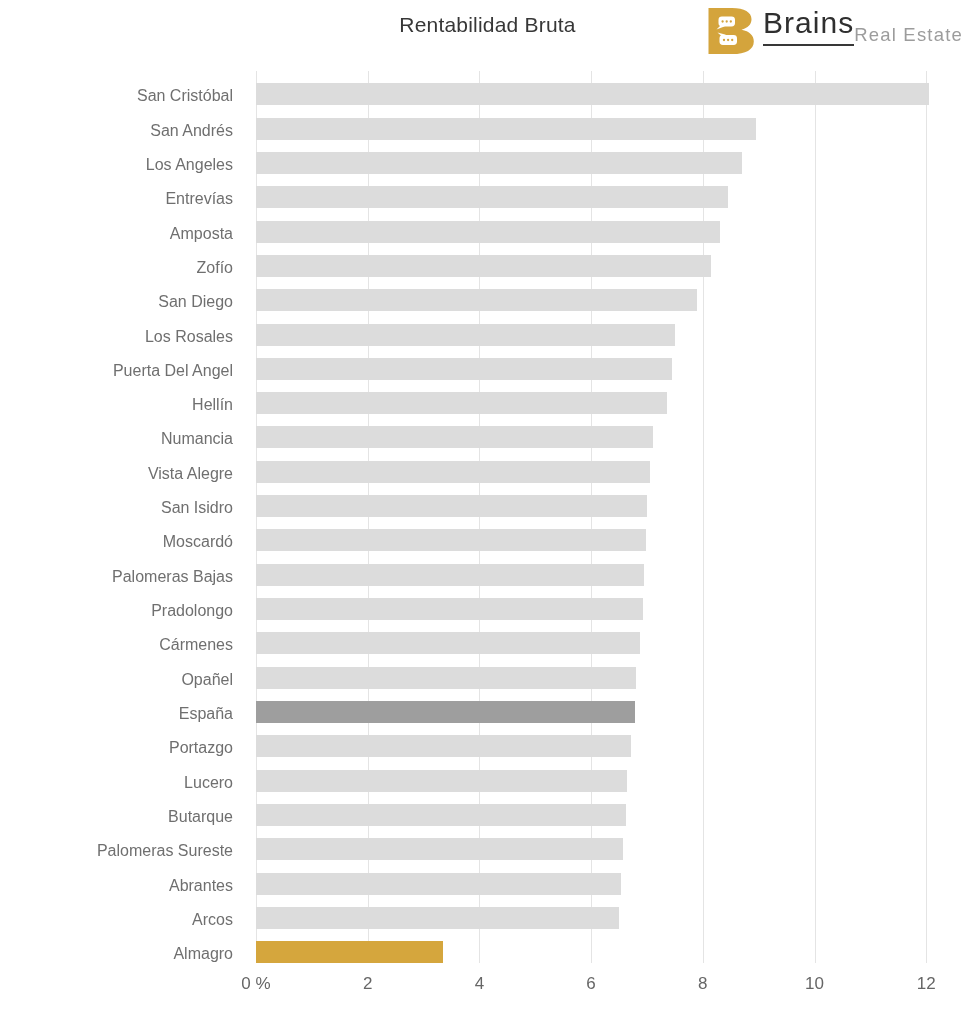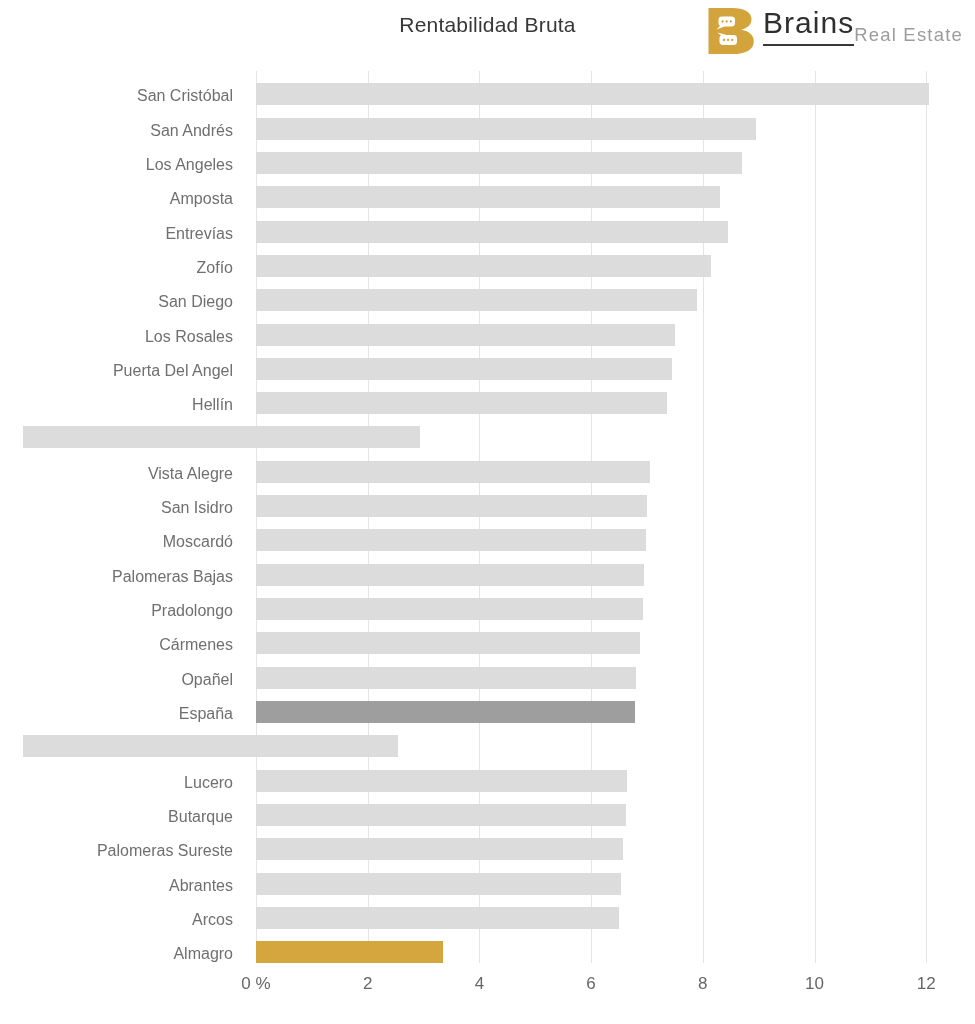--- a/index.html
+++ b/index.html
@@ -165,48 +165,49 @@
         </div>
         <div class="row">
           <div class="cat-label">San Andrés</div>
           <div class="bar" style="width: 499.9px; background: rgb(220, 220, 220);"></div>
         </div>
         <div class="row">
           <div class="cat-label">Los Angeles</div>
           <div class="bar" style="width: 485.9px; background: rgb(220, 220, 220);"></div>
         </div>
         <div class="row">
+          <div class="cat-label">Entrevías</div>
+          <div class="bar" style="width: 471.9px; background: rgb(220, 220, 220);"></div>
+        </div>
+        <div class="row">
           <div class="cat-label">Amposta</div>
           <div class="bar" style="width: 463.6px; background: rgb(220, 220, 220);"></div>
         </div>
         <div class="row">
-          <div class="cat-label">Entrevías</div>
-          <div class="bar" style="width: 471.9px; background: rgb(220, 220, 220);"></div>
-        </div>
-        <div class="row">
           <div class="cat-label">Zofío</div>
           <div class="bar" style="width: 455.2px; background: rgb(220, 220, 220);"></div>
         </div>
         <div class="row">
           <div class="cat-label">San Diego</div>
           <div class="bar" style="width: 441.2px; background: rgb(220, 220, 220);"></div>
         </div>
         <div class="row">
           <div class="cat-label">Los Rosales</div>
           <div class="bar" style="width: 418.9px; background: rgb(220, 220, 220);"></div>
         </div>
         <div class="row">
           <div class="cat-label">Puerta Del Angel</div>
           <div class="bar" style="width: 416.1px; background: rgb(220, 220, 220);"></div>
         </div>
         <div class="row">
           <div class="cat-label">Hellín</div>
           <div class="bar" style="width: 410.5px; background: rgb(220, 220, 220);"></div>
         </div>
         <div class="row">
+          <div class="cat-label">Numancia</div>
           <div class="bar" style="width: 396.5px; background: rgb(220, 220, 220);"></div>
         </div>
         <div class="row">
           <div class="cat-label">Vista Alegre</div>
           <div class="bar" style="width: 393.7px; background: rgb(220, 220, 220);"></div>
         </div>
         <div class="row">
           <div class="cat-label">San Isidro</div>
           <div class="bar" style="width: 390.9px; background: rgb(220, 220, 220);"></div>
         </div>
@@ -228,20 +229,21 @@
         </div>
         <div class="row">
           <div class="cat-label">Opañel</div>
           <div class="bar" style="width: 379.8px; background: rgb(220, 220, 220);"></div>
         </div>
         <div class="row">
           <div class="cat-label">España</div>
           <div class="bar" style="width: 378.7px; background: rgb(158, 158, 158);"></div>
         </div>
         <div class="row">
+          <div class="cat-label">Portazgo</div>
           <div class="bar" style="width: 375.3px; background: rgb(220, 220, 220);"></div>
         </div>
         <div class="row">
           <div class="cat-label">Lucero</div>
           <div class="bar" style="width: 371.4px; background: rgb(220, 220, 220);"></div>
         </div>
         <div class="row">
           <div class="cat-label">Butarque</div>
           <div class="bar" style="width: 369.7px; background: rgb(220, 220, 220);"></div>
         </div>

